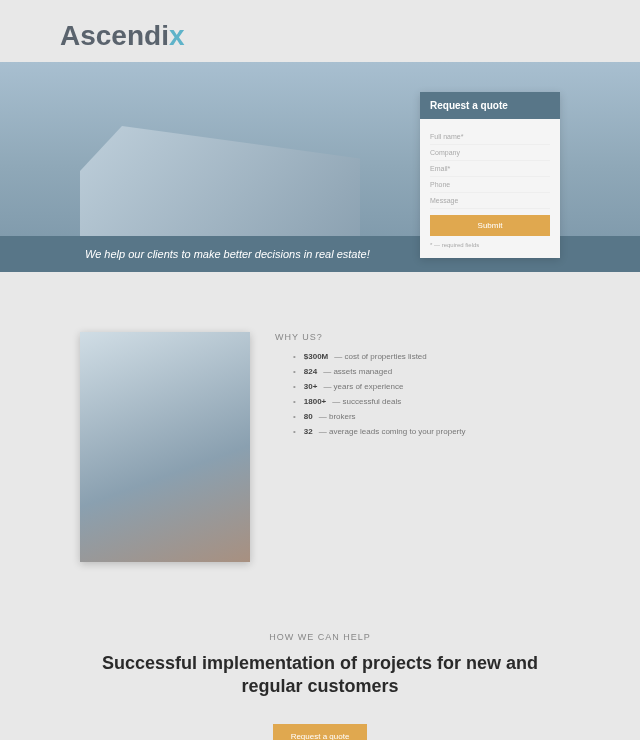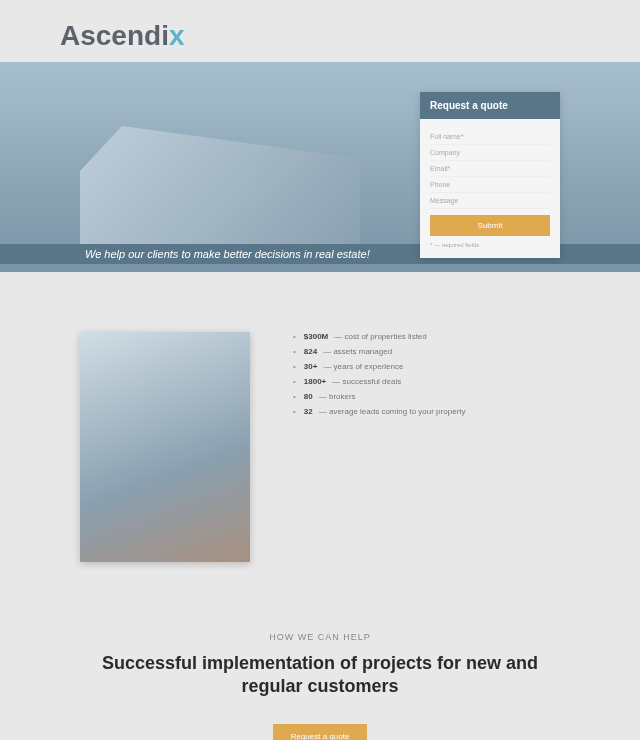--- a/index.html
+++ b/index.html
@@ -3,21 +3,21 @@
 <meta charset="utf-8">
 <style>
 *{box-sizing:border-box;margin:0;padding:0;}
 body{font-family:-apple-system,BlinkMacSystemFont,"Segoe UI",Arial,sans-serif;background:#e8e8e8;width:640px;}
 .container{width:100%;}
 .header{padding:20px 60px 10px;}
 .logo{font-size:28px;font-weight:700;color:#5a636d;}
 .logo .accent{color:#5fb3c9;}
 .hero{position:relative;height:210px;background:linear-gradient(180deg,#a8bfd0 0%,#8fa8b8 50%,#7a95a7 100%);overflow:visible;}
 .hero-building{position:absolute;left:80px;top:10px;width:280px;height:180px;background:linear-gradient(135deg,#c5d5e0 0%,#8aa0b0 100%);clip-path:polygon(0 100%,0 55%,15% 30%,100% 48%,100% 100%);}
-.hero-strip{position:absolute;bottom:8px;left:0;right:0;height:20px;background:#587688;display:flex;align-items:center;padding-left:85px;}
+.hero-strip{position:absolute;bottom:0;left:0;right:0;height:36px;background:#587688;display:flex;align-items:center;padding-left:85px;}
 .hero-text{color:#fff;font-size:11px;font-style:italic;}
 .quote-card{position:absolute;right:80px;top:30px;width:140px;background:#f5f5f5;box-shadow:0 2px 8px rgba(0,0,0,0.15);z-index:10;}
 .quote-header{background:#587688;color:#fff;padding:8px 10px;font-size:10px;font-weight:600;}
 .quote-body{padding:10px;}
 .quote-field{font-size:7px;color:#aaa;padding:4px 0;border-bottom:1px solid #eee;}
 .quote-submit{background:#e0a84f;color:#fff;border:none;width:100%;padding:6px;font-size:8px;margin-top:6px;cursor:pointer;}
 .quote-note{font-size:6px;color:#aaa;margin-top:6px;}
 .why-section{display:flex;padding:60px 80px 40px;gap:25px;}
 .why-image{width:170px;height:230px;background:linear-gradient(160deg,#d0dde5 0%,#8aa0b0 60%,#a89080 100%);box-shadow:0 2px 8px rgba(0,0,0,0.2);flex-shrink:0;}
 .why-content{flex:1;}
@@ -57,20 +57,21 @@
         <div class="quote-field">Message</div>
         <button class="quote-submit">Submit</button>
         <div class="quote-note">* — required fields</div>
       </div>
     </div>
   </div>
 
   <div class="why-section">
     <div class="why-image"></div>
     <div class="why-content">
+      <div class="why-label">WHY US?</div>
       <div class="stats">
         <div class="stat-row">
             <span class="stat-value">$300M</span>
             <span>— cost of properties listed</span>
           </div>
         <div class="stat-row">
             <span class="stat-value">824</span>
             <span>— assets managed</span>
           </div>
         <div class="stat-row">

